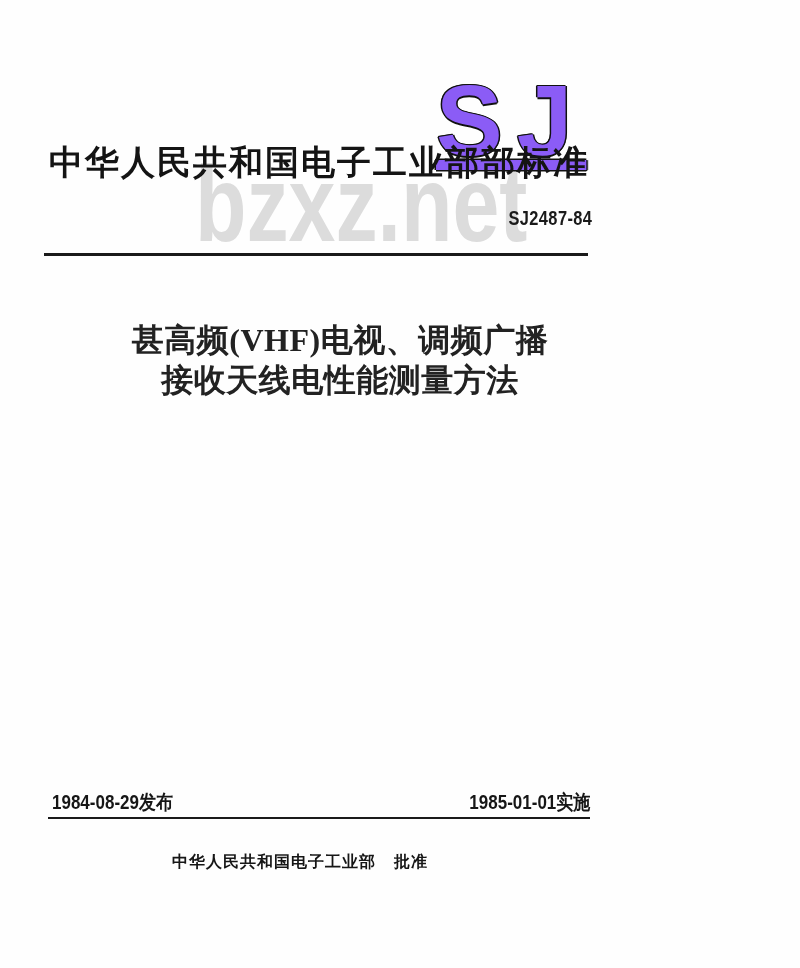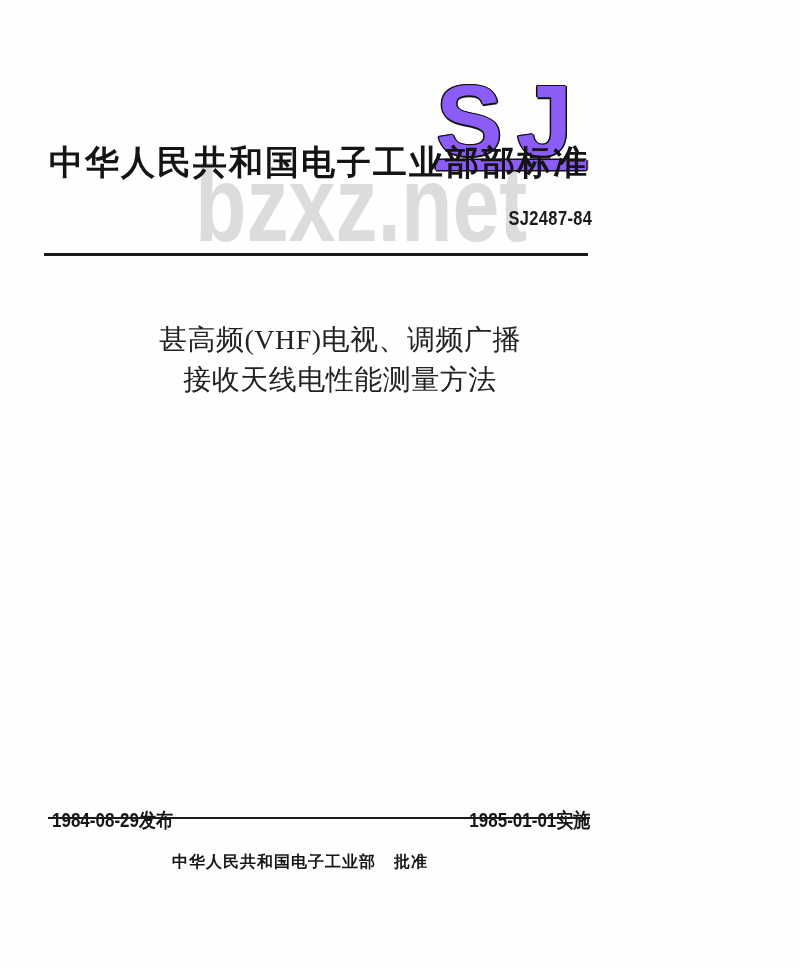--- a/index.html
+++ b/index.html
@@ -82,39 +82,38 @@
     top: 253px;
     width: 544px;
     height: 3px;
   }
   .doc-title {
     left: 90px;
     top: 320px;
     width: 500px;
     text-align: center;
     font-family: "Liberation Serif", "DejaVu Serif", serif;
-    font-size: 28px;
-    font-weight: normal;
+    font-size: 32px;
+    font-weight: bold;
     line-height: 40px;
     letter-spacing: 0.5px;
     color: #222222;
     white-space: nowrap;
   }
   .dates-row {
     left: 52px;
     top: 789px;
     width: 538px;
     display: flex;
     justify-content: space-between;
     align-items: flex-start;
     font-size: 20px;
     font-weight: bold;
     color: #161616;
     white-space: nowrap;
-    margin-top: 18px;
   }
   .date-issue   { transform: scaleX(0.85); transform-origin: left center; }
   .date-impl    { transform: scaleX(0.85); transform-origin: right center; }
   .rule-bottom {
     left: 48px;
     top: 817px;
     width: 542px;
     height: 2px;
   }
   .approval-row {

